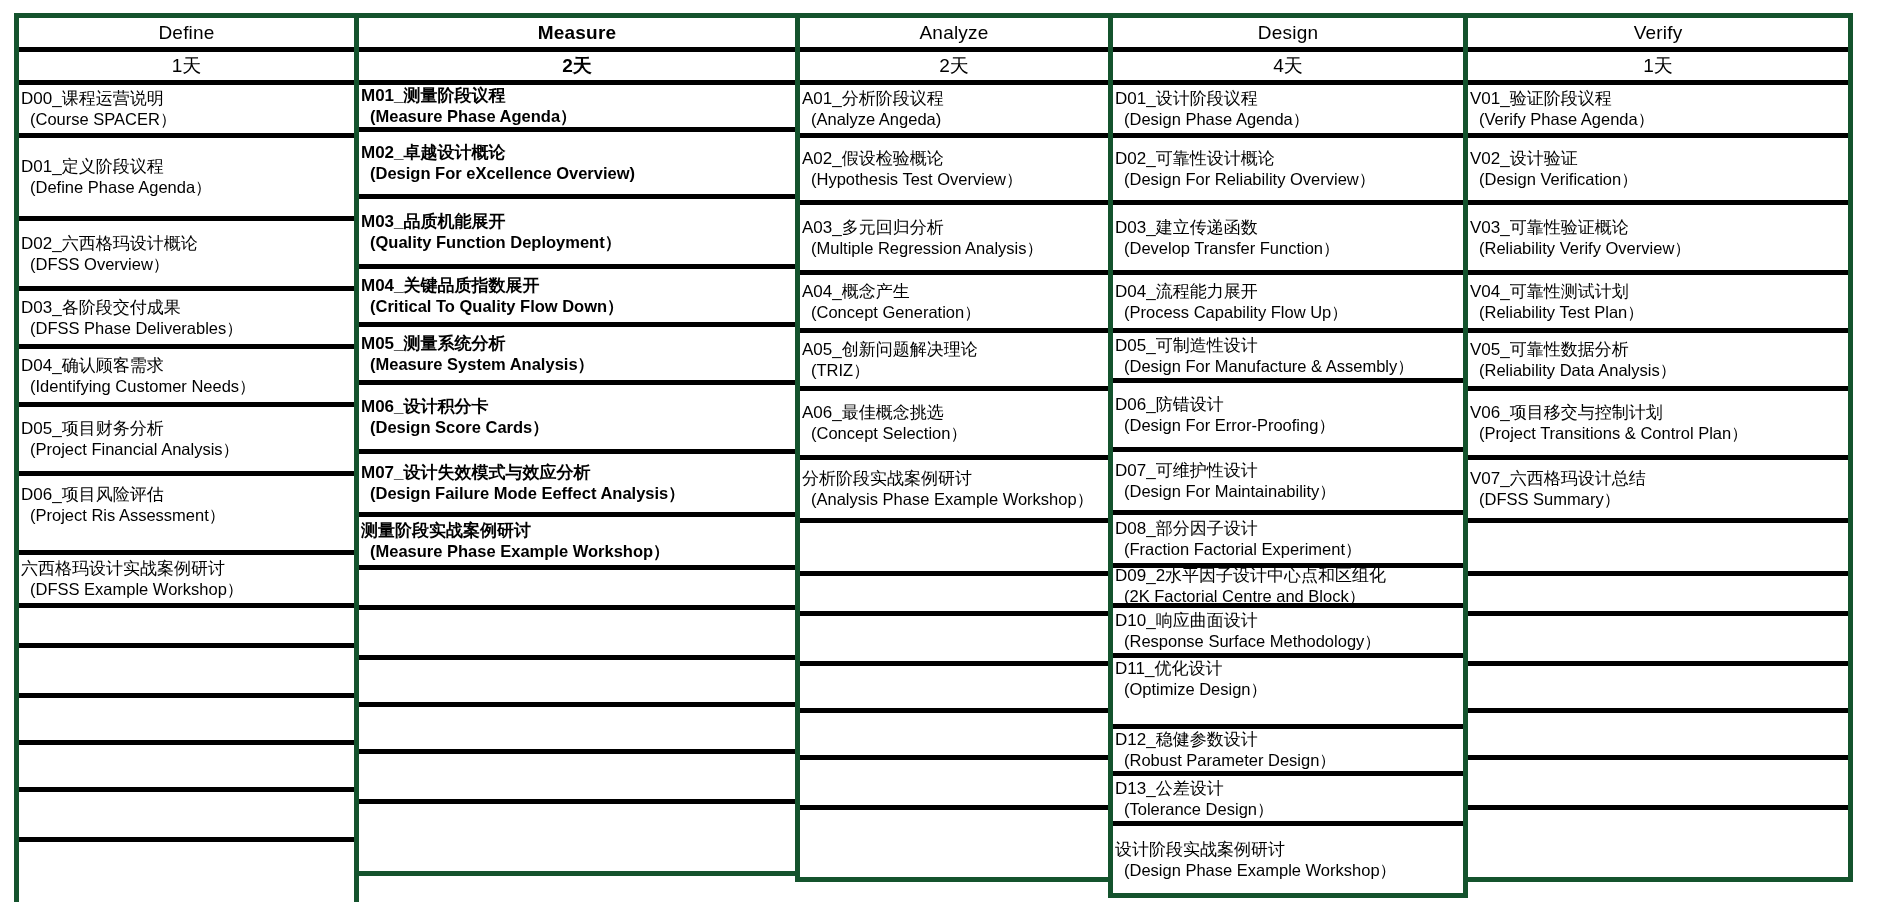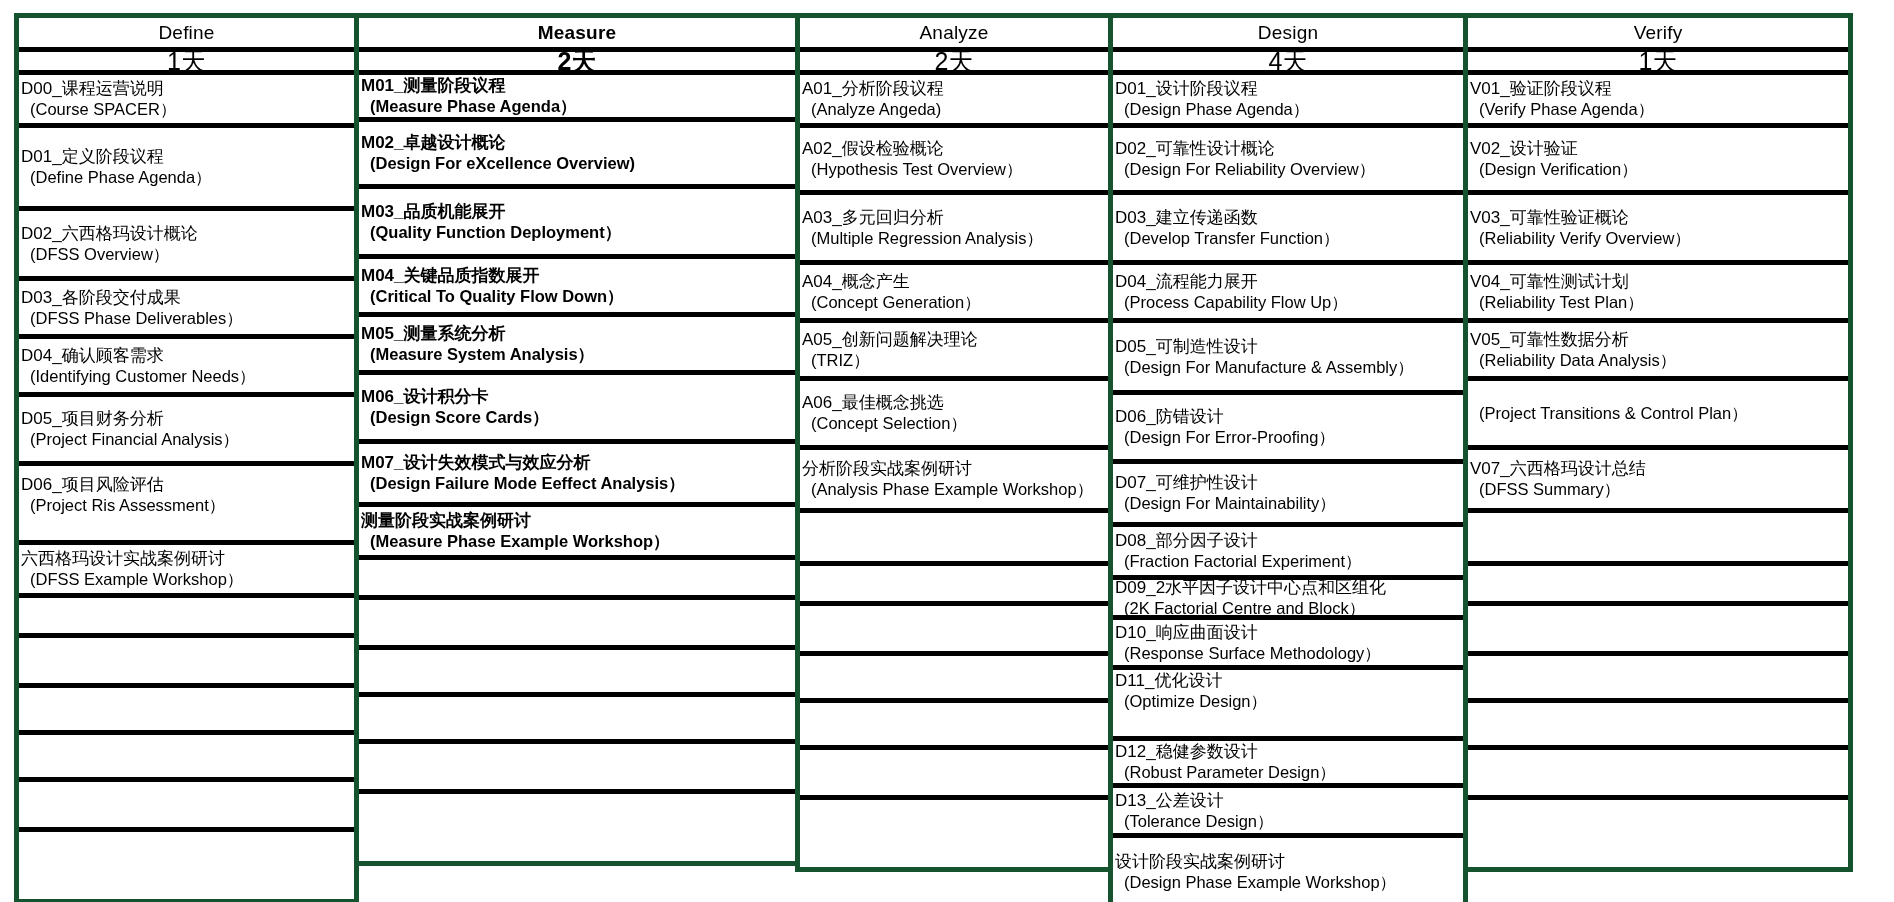--- a/index.html
+++ b/index.html
@@ -8,21 +8,21 @@
   .grid{position:absolute;left:14px;top:13px;display:flex;align-items:flex-start;}
   .col{border:5px solid #14532d;margin-left:-5px;background:#fff;box-sizing:border-box;}
   .col.c0{margin-left:0;width:345px;}
   .col.c1{width:446px;font-weight:bold;}
   .col.c2{width:318px;}
   .col.c3{width:360px;}
   .col.c4{width:390px;}
   .cell{box-sizing:border-box;border-top:5px solid #000;overflow:hidden;}
   .head{border-top:none;height:29px;display:flex;align-items:center;justify-content:center;
         font-size:19px;letter-spacing:.2px;}
-  .days{height:23px;display:flex;align-items:center;justify-content:center;font-size:25px;}
+  .days{height:33px;display:flex;align-items:center;justify-content:center;font-size:19px;}
   .course{display:flex;flex-direction:column;justify-content:center;padding:1px 2px 1px 2px;}
   .zh{font-size:17px;line-height:21px;white-space:nowrap;}
   .en{font-size:16.5px;line-height:21px;padding-left:9px;white-space:nowrap;}
 </style>
 </head>
 <body>
 
 <div class="stage">
   <div class="grid">
 
@@ -171,21 +171,21 @@
             <div class="en">(Design For Reliability Overview）</div>
           </div>
           <div class="cell course" style="height: 70px;">
             <div class="zh">D03_建立传递函数</div>
             <div class="en">(Develop Transfer Function）</div>
           </div>
           <div class="cell course" style="height: 58px;">
             <div class="zh">D04_流程能力展开</div>
             <div class="en">(Process Capability Flow Up）</div>
           </div>
-          <div class="cell course" style="height: 72px;">
+          <div class="cell course" style="height: 50px;">
             <div class="zh">D05_可制造性设计</div>
             <div class="en">(Design For Manufacture &amp; Assembly）</div>
           </div>
           <div class="cell course" style="height: 69px;">
             <div class="zh">D06_防错设计</div>
             <div class="en">(Design For Error-Proofing）</div>
           </div>
           <div class="cell course" style="height: 63px;">
             <div class="zh">D07_可维护性设计</div>
             <div class="en">(Design For Maintainability）</div>
@@ -239,20 +239,21 @@
           </div>
           <div class="cell course" style="height: 58px;">
             <div class="zh">V04_可靠性测试计划</div>
             <div class="en">(Reliability Test Plan）</div>
           </div>
           <div class="cell course" style="height: 58px;">
             <div class="zh">V05_可靠性数据分析</div>
             <div class="en">(Reliability Data Analysis）</div>
           </div>
           <div class="cell course" style="height: 69px;">
+            <div class="zh">V06_项目移交与控制计划</div>
             <div class="en">(Project Transitions &amp; Control Plan）</div>
           </div>
           <div class="cell course" style="height: 63px;">
             <div class="zh">V07_六西格玛设计总结</div>
             <div class="en">(DFSS Summary）</div>
           </div>
           <div class="cell course" style="height: 53px;"></div>
           <div class="cell course" style="height: 40px;"></div>
           <div class="cell course" style="height: 50px;"></div>
           <div class="cell course" style="height: 47px;"></div>

